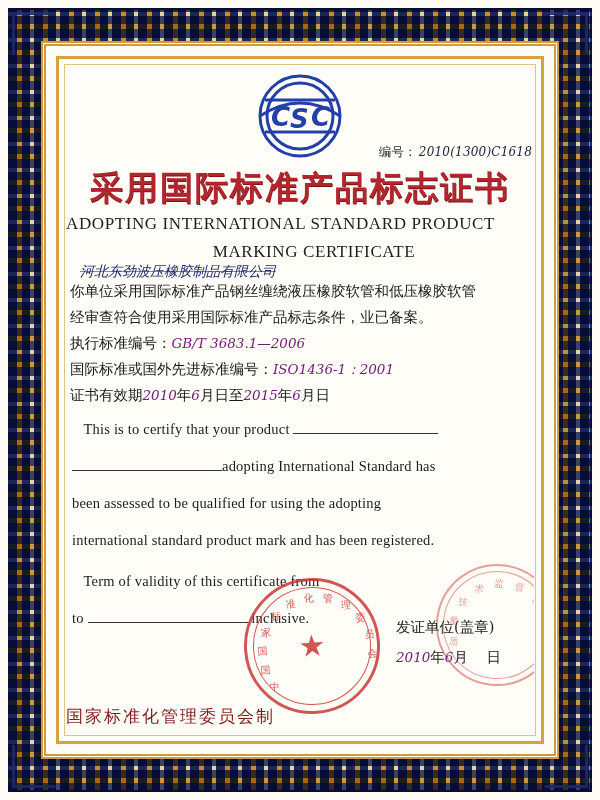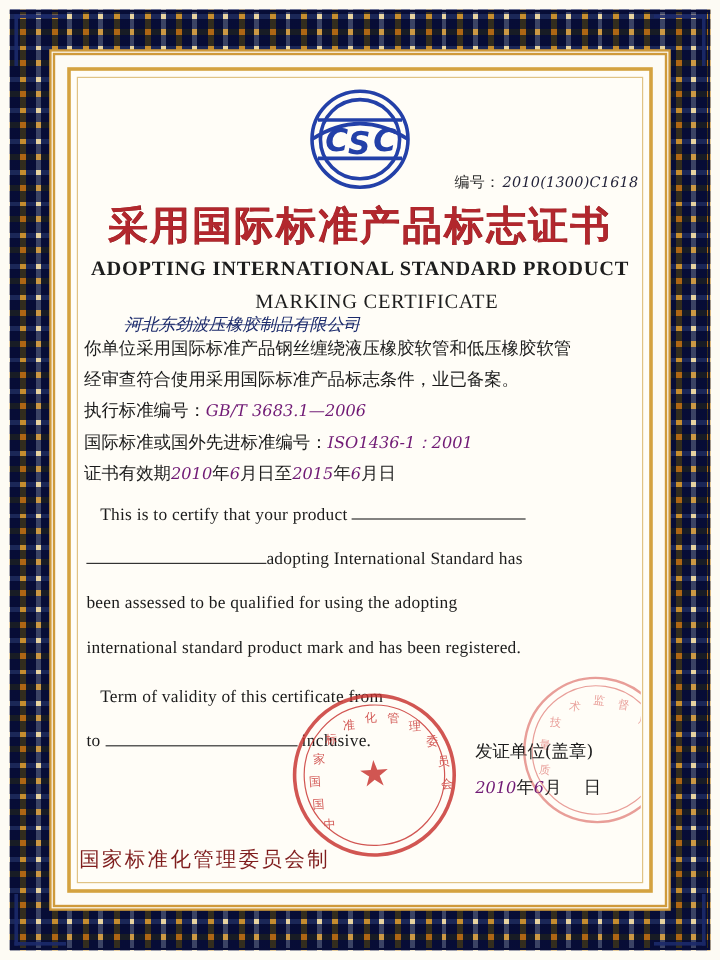--- a/index.html
+++ b/index.html
@@ -125,27 +125,25 @@
     font-size: 33px;
     letter-spacing: 2px;
     color: #b2272d;
     text-shadow: 0.5px 0.5px 0 #7d1418;
     white-space: nowrap;
   }
   .title-en1 {
     position: absolute;
     top: 148px;
     left: 0; right: 0;
-    text-align: center;
     font-family: "Liberation Serif", serif;
     font-size: 17px;
     letter-spacing: 0.6px;
     color: #1d1d1d;
     white-space: nowrap;
-    font-weight: bold;
   }
   .title-en2 {
     position: absolute;
     top: 176px;
     left: 0; right: 0;
     text-align: center;
     font-family: "Liberation Serif", serif;
     font-size: 17px;
     letter-spacing: 0.6px;
     color: #1d1d1d;
@@ -178,21 +176,20 @@
     position: absolute;
     left: 10px;
     top: -20px;
     font-family: "DejaVu Serif", serif;
     font-style: italic;
     font-size: 14px;
     color: #1b2a6b;
     white-space: nowrap;
     text-decoration: line-through;
     text-decoration-color: rgba(27,42,107,0.55);
-    margin-left: 24px;
   }
 
   
   .en-body {
     position: absolute;
     top: 350px;
     left: 6px;
     right: 6px;
     font-family: "Liberation Serif", serif;
     font-size: 14.5px;

